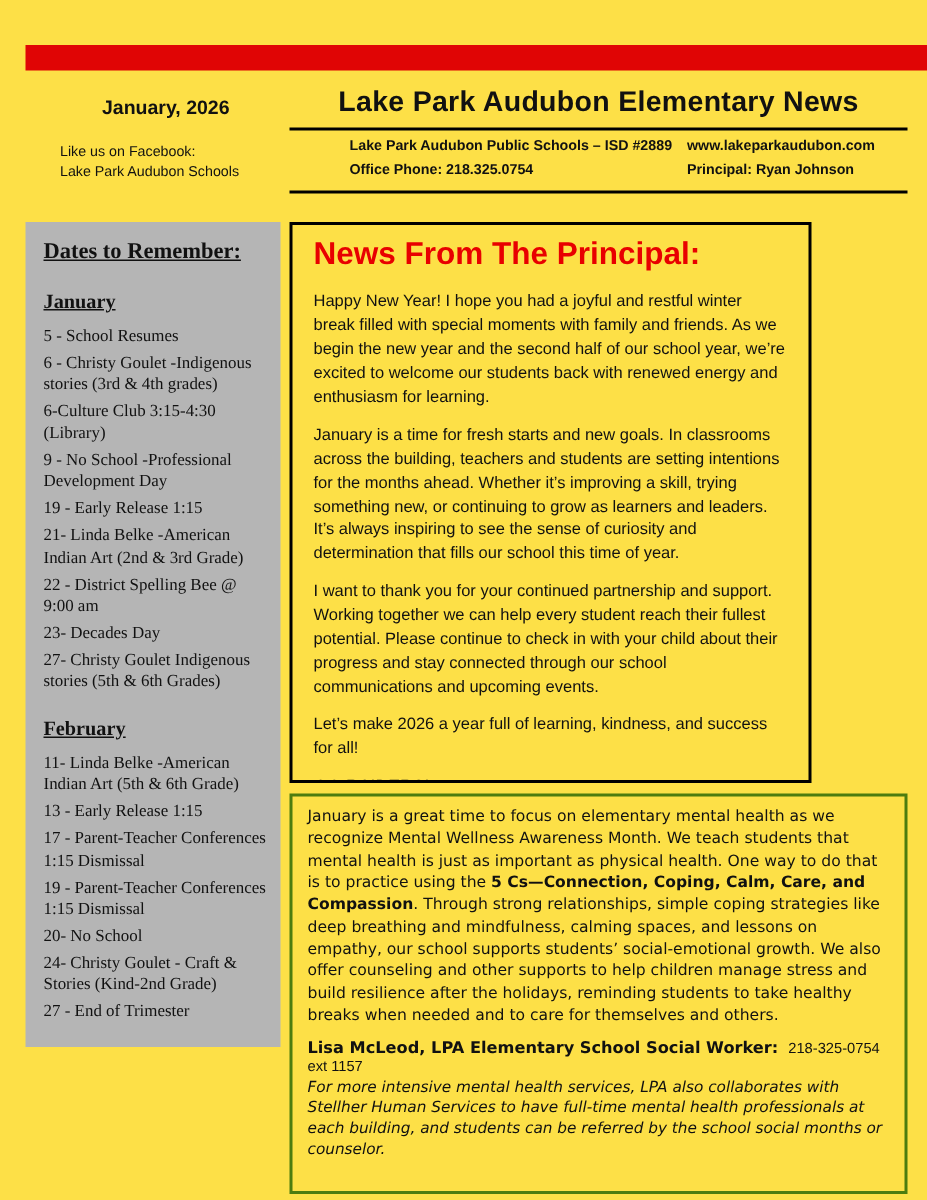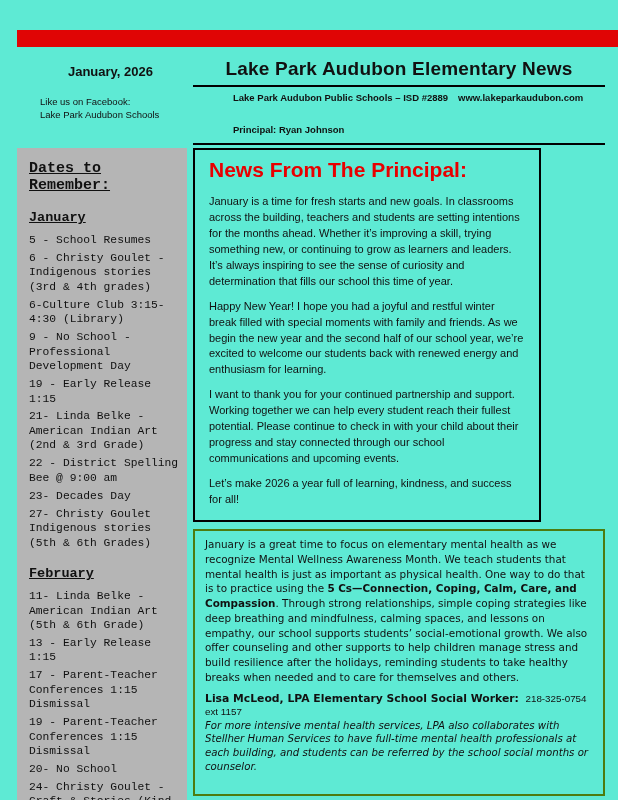--- a/index.html
+++ b/index.html
@@ -1,40 +1,40 @@
 <!DOCTYPE html>
 <html><head>
 <meta charset="utf-8">
 <style>
   * { margin:0; padding:0; box-sizing:border-box; }
   html,body { background:#888; }
   body { display:flex; justify-content:center; }
   .page {
-    position:relative; width:618px; height:800px; background:#5eead4;
+    position:relative; width:618px; height:800px; background:#fde047;
     font-family:"Liberation Sans", sans-serif; color:#111; overflow:hidden;
   }
   .banner { position:absolute; left:17px; top:30px; width:601px; height:17px; background:#e00505; }
 
   
   .header-left { position:absolute; left:28px; top:64px; width:165px; }
   .header-date { font-size:13px; font-weight:bold; text-align:center; margin-bottom:16px; }
   .fb-line { font-size:9.5px; font-weight:normal; line-height:1.4; padding-left:12px; }
 
   .header-right { position:absolute; left:193px; top:58px; width:412px; }
   .title { font-size:19px; font-weight:bold; text-align:center; letter-spacing:.2px; }
   .rule { border-top:2px solid #000; margin:5px 0 4px 0; }
   .rule.bottom { margin-top:6px; border-top-width:2.5px; }
-  .info-grid { display:grid; grid-template-columns: 225px 1fr; row-gap:18px; padding-left:40px;
+  .info-grid { display:grid; grid-template-columns: 225px 1fr; row-gap:2px; padding-left:40px;
                font-size:9.5px; font-weight:bold; line-height:1.45; }
 
   
   .sidebar {
-    position:absolute; left:17px; top:148px; width:170px; height:652px;
+    position:absolute; left:17px; top:148px; width:170px; height:550px;
     background:#b5b5b5; padding:12px 7px 12px 12px;
-    font-family:Liberation Mono, monospace; overflow:hidden;
+    font-family:Liberation Serif, serif; overflow:hidden;
   }
   .sidebar-heading { font-size:15px; font-weight:bold; text-decoration:underline; margin-bottom:16px; }
   .month-heading { font-size:13.5px; font-weight:600; text-decoration:underline; margin:6px 0 8px 0; }
   .month-heading.feb { margin-top:16px; }
   .date-item { font-size:11.3px; line-height:1.28; margin-bottom:3.5px; }
 
   
   .principal-box {
     position:absolute; left:193px; top:148px; width:348px; height:374px;
     border:2px solid #000; padding:6px 14px 6px 14px; overflow:hidden;
@@ -71,20 +71,21 @@
     <div class="fb-line">Like us on Facebook:</div>
     <div class="fb-line">Lake Park Audubon Schools</div>
   </div>
 
   <div class="header-right">
     <div class="title">Lake Park Audubon Elementary News</div>
     <div class="rule"></div>
     <div class="info-grid">
       <span>Lake Park Audubon Public Schools – ISD #2889</span>
       <span>www.lakeparkaudubon.com</span>
+      <span>Office Phone: 218.325.0754</span>
       <span>Principal: Ryan Johnson</span>
     </div>
     <div class="rule bottom"></div>
   </div>
 
   <aside class="sidebar">
     <div class="sidebar-heading">Dates to Remember:</div>
 
     <div class="month-heading">January</div>
     <div class="date-item">5 - School Resumes</div>
@@ -102,22 +103,22 @@
     <div class="date-item">13 - Early Release 1:15</div>
     <div class="date-item">17 - Parent-Teacher Conferences 1:15 Dismissal</div>
     <div class="date-item">19 - Parent-Teacher Conferences 1:15 Dismissal</div>
     <div class="date-item">20- No School</div>
     <div class="date-item">24- Christy Goulet - Craft &amp; Stories (Kind-2nd Grade)</div>
     <div class="date-item">27 - End of Trimester</div>
   </aside>
 
   <section class="principal-box">
     <h1 class="principal-heading">News From The Principal:</h1>
+    <p class="body-para">Happy New Year! I hope you had a joyful and restful winter break filled with special moments with family and friends. As we begin the new year and the second half of our school year, we’re excited to welcome our students back with renewed energy and enthusiasm for learning.</p>
     <p class="body-para">January is a time for fresh starts and new goals. In classrooms across the building, teachers and students are setting intentions for the months ahead. Whether it’s improving a skill, trying something new, or continuing to grow as learners and leaders. It’s always inspiring to see the sense of curiosity and determination that fills our school this time of year.</p>
-    <p class="body-para">Happy New Year! I hope you had a joyful and restful winter break filled with special moments with family and friends. As we begin the new year and the second half of our school year, we’re excited to welcome our students back with renewed energy and enthusiasm for learning.</p>
     <p class="body-para">I want to thank you for your continued partnership and support. Working together we can help every student reach their fullest potential. Please continue to check in with your child about their progress and stay connected through our school communications and upcoming events.</p>
     <p class="body-para">Let’s make 2026 a year full of learning, kindness, and success for all!</p>
     <div class="go-raiders">GO RAIDERS!</div>
     <div class="sig-line">Ryan Johnson:</div>
     <div class="sig-line">Elementary Principal</div>
     <a class="email-link" href="#">ryanj@lpa.k12.mn.us</a>
   </section>
 
   <section class="mental-box">
     <p class="mental-para"><span>January is a great time to focus on elementary mental health as we recognize Mental Wellness Awareness Month. We teach students that mental health is just as important as physical health. One way to do that is to practice using the </span><span class="bold">5 Cs—Connection, Coping, Calm, Care, and Compassion</span><span>. Through strong relationships, simple coping strategies like deep breathing and mindfulness, calming spaces, and lessons on empathy, our school supports students’ social-emotional growth. We also offer counseling and other supports to help children manage stress and build resilience after the holidays, reminding students to take healthy breaks when needed and to care for themselves and others.</span></p>

